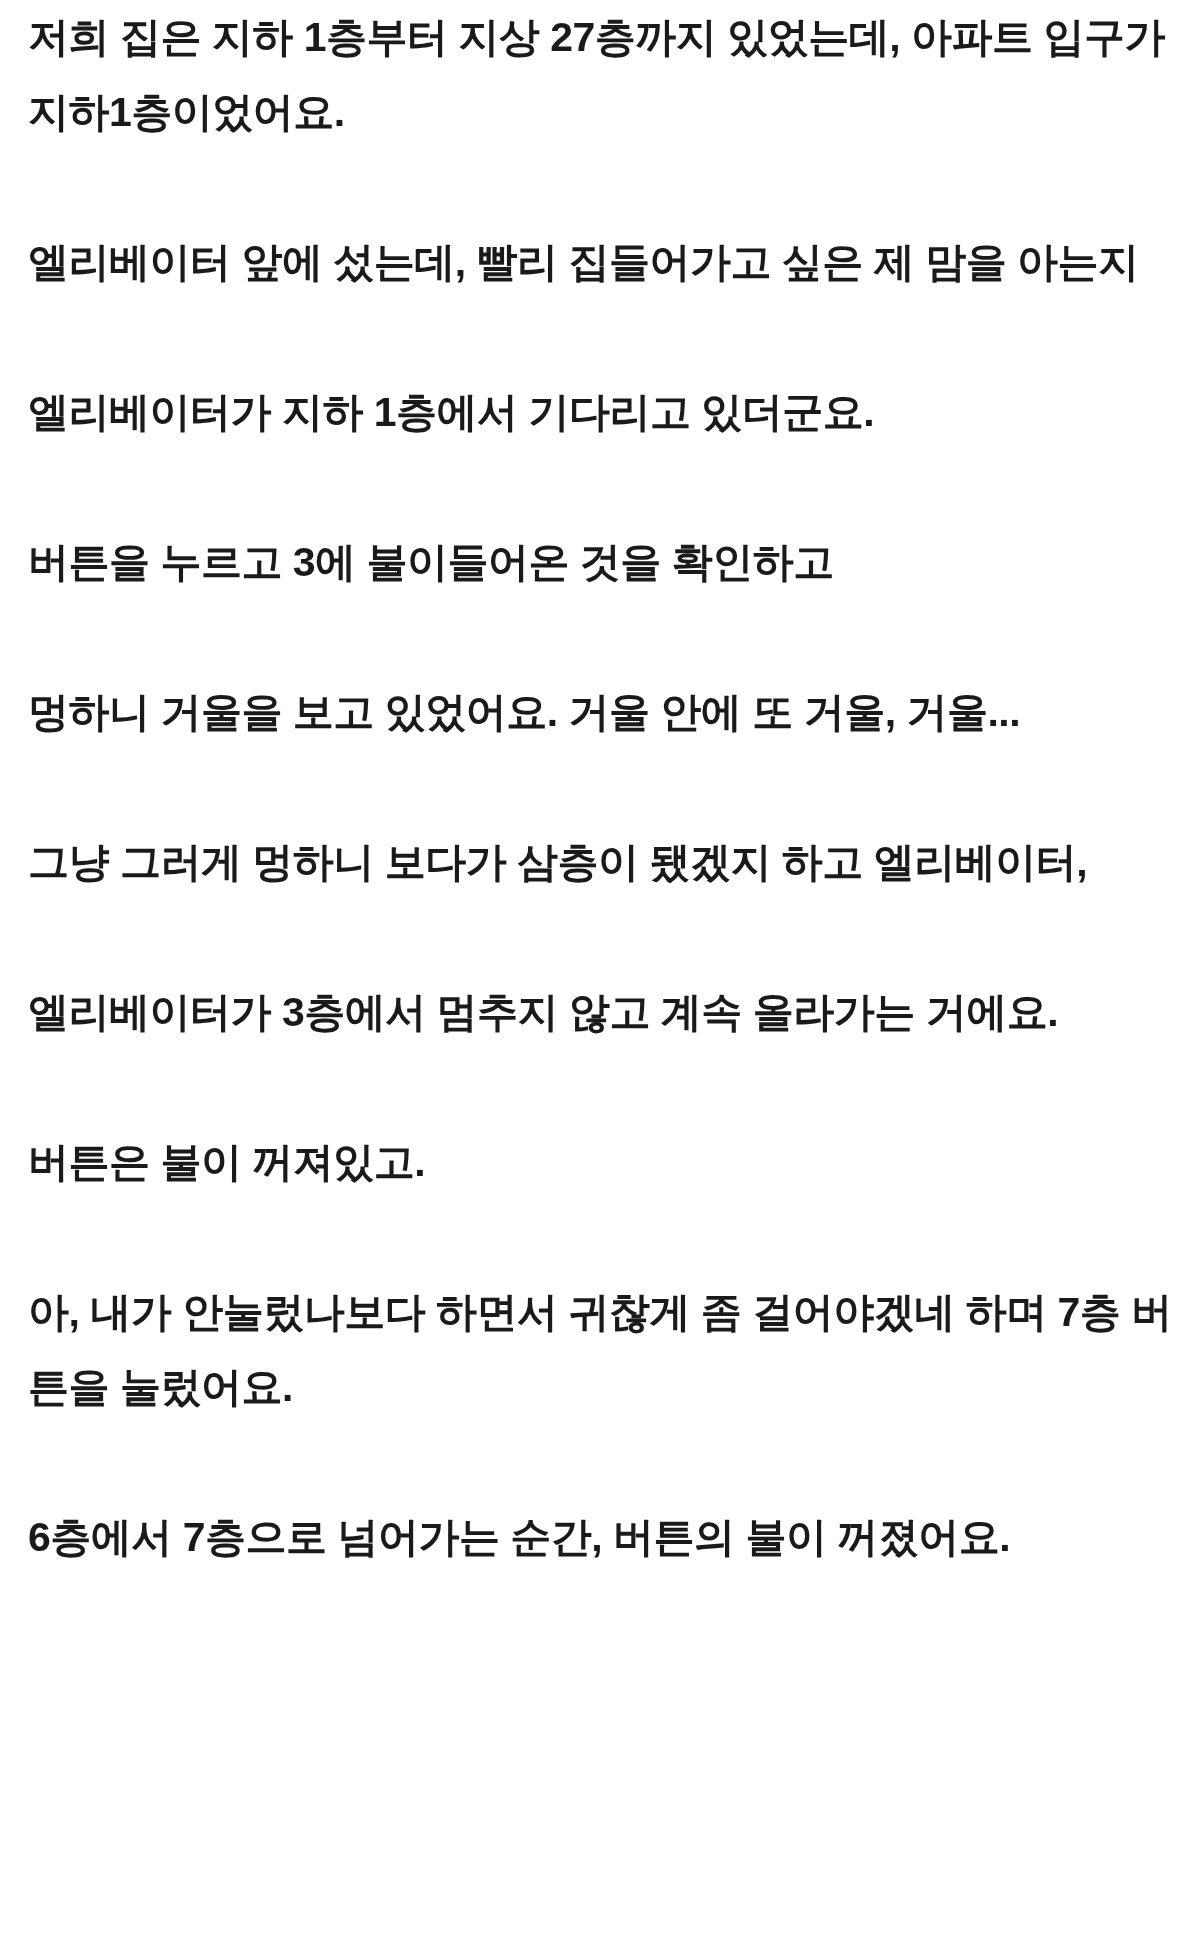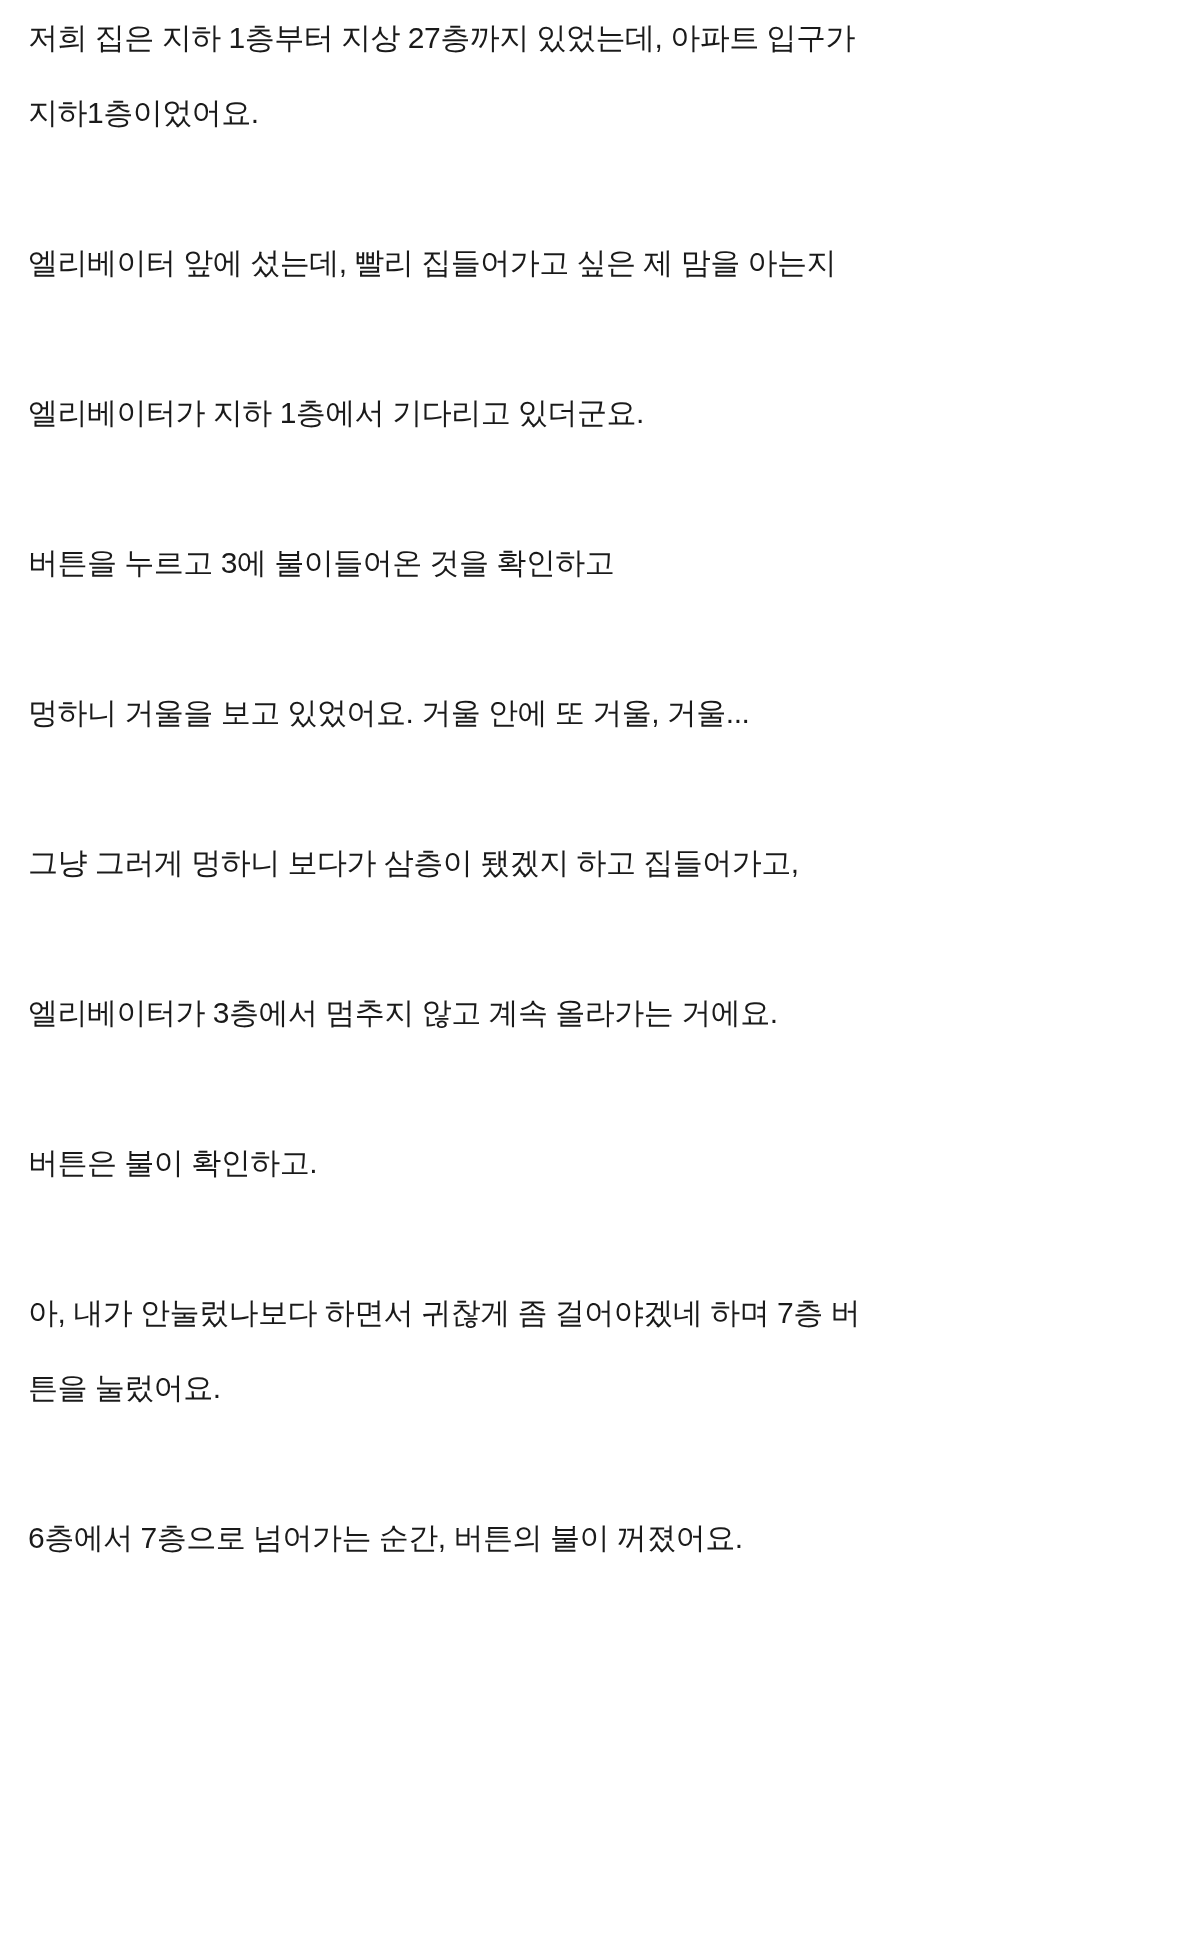--- a/index.html
+++ b/index.html
@@ -12,23 +12,23 @@
   }
   .post-body {
     box-sizing: border-box;
     width: 1200px;
     padding: 0 28px;
     font-family: "Liberation Sans", "DejaVu Sans", sans-serif;
     color: #1a1a1a;
   }
   .paragraph {
     margin: 0 0 75px 0;
-    font-size: 30px;
+    font-size: 41px;
     line-height: 75px;
-    font-weight: 400;
+    font-weight: 700;
     letter-spacing: -0.5px;
   }
   .paragraph.extra-gap {
     margin-bottom: 150px;
   }
   .line {
     display: block;
     white-space: nowrap;
   }
 </style>
@@ -46,27 +46,27 @@
     <p class="paragraph">
       <span class="line">엘리베이터가 지하 1층에서 기다리고 있더군요.</span>
     </p>
     <p class="paragraph">
       <span class="line">버튼을 누르고 3에 불이들어온 것을 확인하고</span>
     </p>
     <p class="paragraph">
       <span class="line">멍하니 거울을 보고 있었어요. 거울 안에 또 거울, 거울...</span>
     </p>
     <p class="paragraph">
-      <span class="line">그냥 그러게 멍하니 보다가 삼층이 됐겠지 하고 집들어가고,</span>
+      <span class="line">그냥 그러게 멍하니 보다가 삼층이 됐겠지 하고 엘리베이터,</span>
     </p>
     <p class="paragraph">
       <span class="line">엘리베이터가 3층에서 멈추지 않고 계속 올라가는 거에요.</span>
     </p>
     <p class="paragraph">
-      <span class="line">버튼은 불이 확인하고.</span>
+      <span class="line">버튼은 불이 꺼져있고.</span>
     </p>
     <p class="paragraph">
       <span class="line">아, 내가 안눌렀나보다 하면서 귀찮게 좀 걸어야겠네 하며 7층 버</span>
       <span class="line">튼을 눌렀어요.</span>
     </p>
     <p class="paragraph">
       <span class="line">6층에서 7층으로 넘어가는 순간, 버튼의 불이 꺼졌어요.</span>
     </p>
   </div>
 

